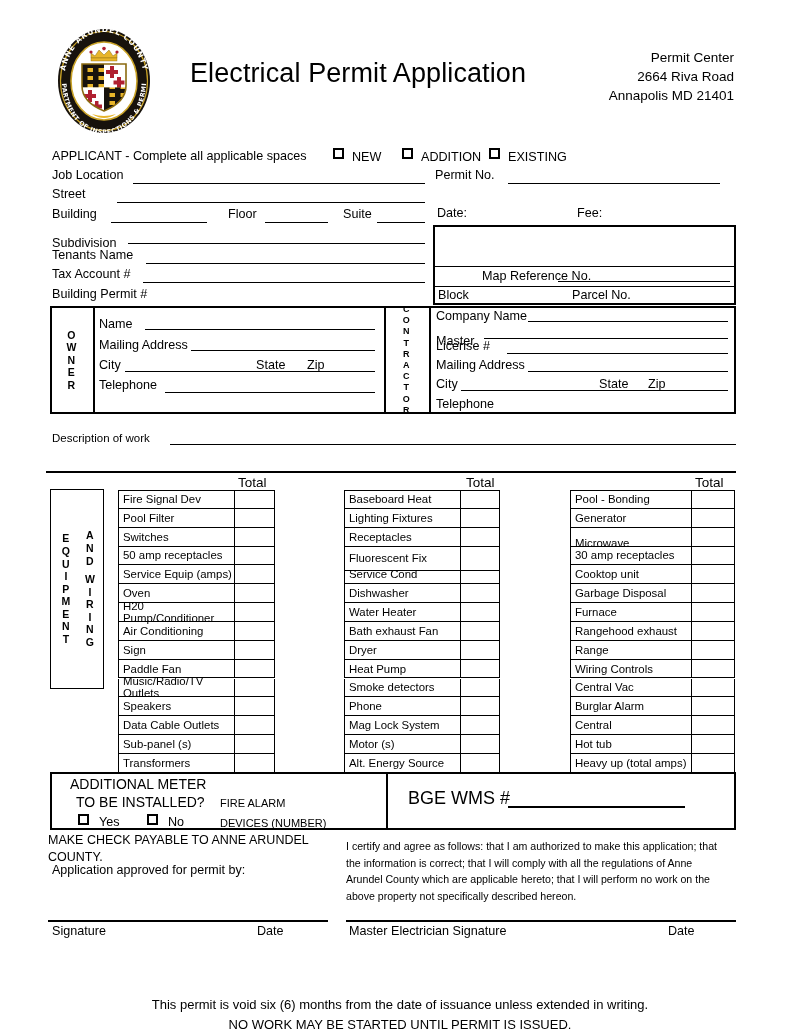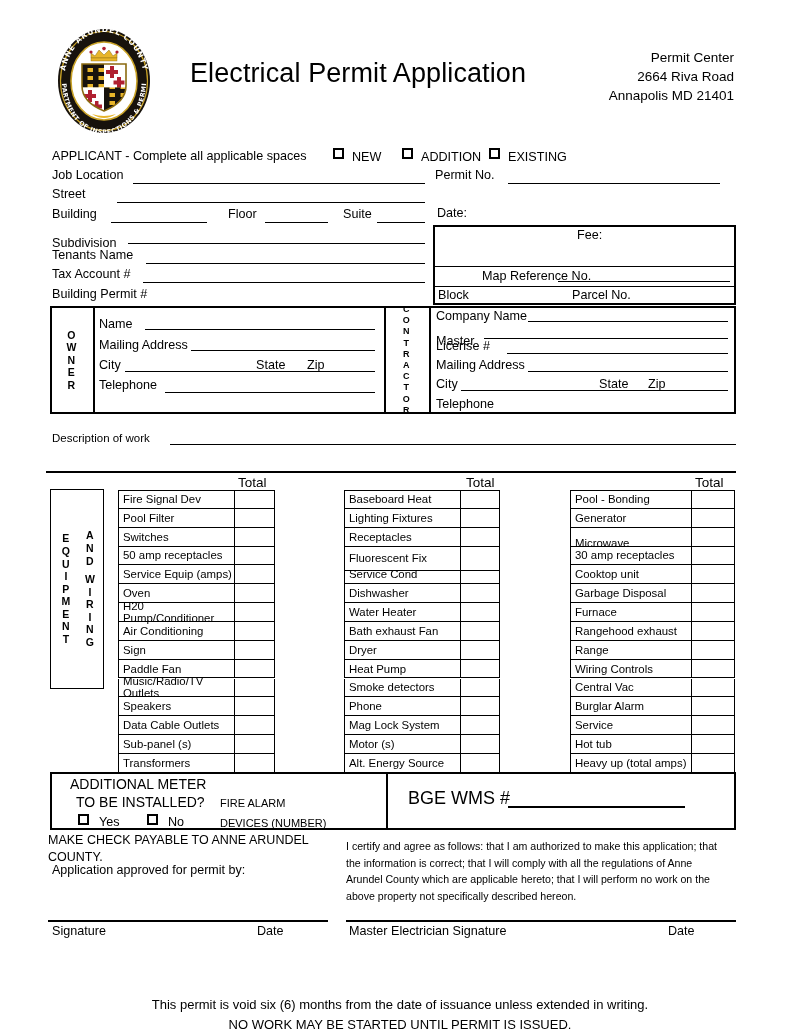--- a/index.html
+++ b/index.html
@@ -142,21 +142,21 @@
   <div class="ul" style="left:117px;top:202px;width:308px;"></div>
 
   <div class="t lbl" style="left:52px;top:208px;">Building</div>
   <div class="ul" style="left:111px;top:222px;width:96px;"></div>
   <div class="t lbl" style="left:228px;top:208px;">Floor</div>
   <div class="ul" style="left:265px;top:222px;width:63px;"></div>
   <div class="t lbl" style="left:343px;top:208px;">Suite</div>
   <div class="ul" style="left:377px;top:222px;width:48px;"></div>
 
   <div class="t lbl" style="left:437px;top:207px;">Date:</div>
-  <div class="t lbl" style="left:577px;top:207px;margin-top:22px;">Fee:</div>
+  <div class="t lbl" style="left:577px;top:207px;">Fee:</div>
 
   <div class="t lbl" style="left:52px;top:229px;margin-top:8px;">Subdivision</div>
   <div class="ul" style="left:128px;top:243px;width:297px;"></div>
 
   <div class="t lbl" style="left:52px;top:249px;">Tenants Name</div>
   <div class="ul" style="left:146px;top:263px;width:279px;"></div>
 
   <div class="t lbl" style="left:52px;top:268px;">Tax Account #</div>
   <div class="ul" style="left:143px;top:282px;width:282px;"></div>
 
@@ -418,21 +418,21 @@
       </div>
       <div class="cellrow" style="left: 570px; top: 678.5px; width: 165px; height: 18.85px;">
         <div class="cellname" style="width: 120px;">Central Vac</div>
         <div class="celltot" style="left: 120px; width: 45px;"></div>
       </div>
       <div class="cellrow" style="left: 570px; top: 697.35px; width: 165px; height: 18.85px;">
         <div class="cellname" style="width: 120px;">Burglar Alarm</div>
         <div class="celltot" style="left: 120px; width: 45px;"></div>
       </div>
       <div class="cellrow" style="left: 570px; top: 716.2px; width: 165px; height: 18.85px;">
-        <div class="cellname" style="width: 120px;">Service</div>
+        <div class="cellname" style="width: 120px;">Central</div>
         <div class="celltot" style="left: 120px; width: 45px;"></div>
       </div>
       <div class="cellrow" style="left: 570px; top: 735.05px; width: 165px; height: 18.85px;">
         <div class="cellname" style="width: 120px;">Hot tub</div>
         <div class="celltot" style="left: 120px; width: 45px;"></div>
       </div>
       <div class="cellrow" style="left: 570px; top: 753.9px; width: 165px; height: 18.85px;">
         <div class="cellname" style="width: 120px;">Heavy up (total amps)</div>
         <div class="celltot" style="left: 120px; width: 45px;"></div>
       </div>

